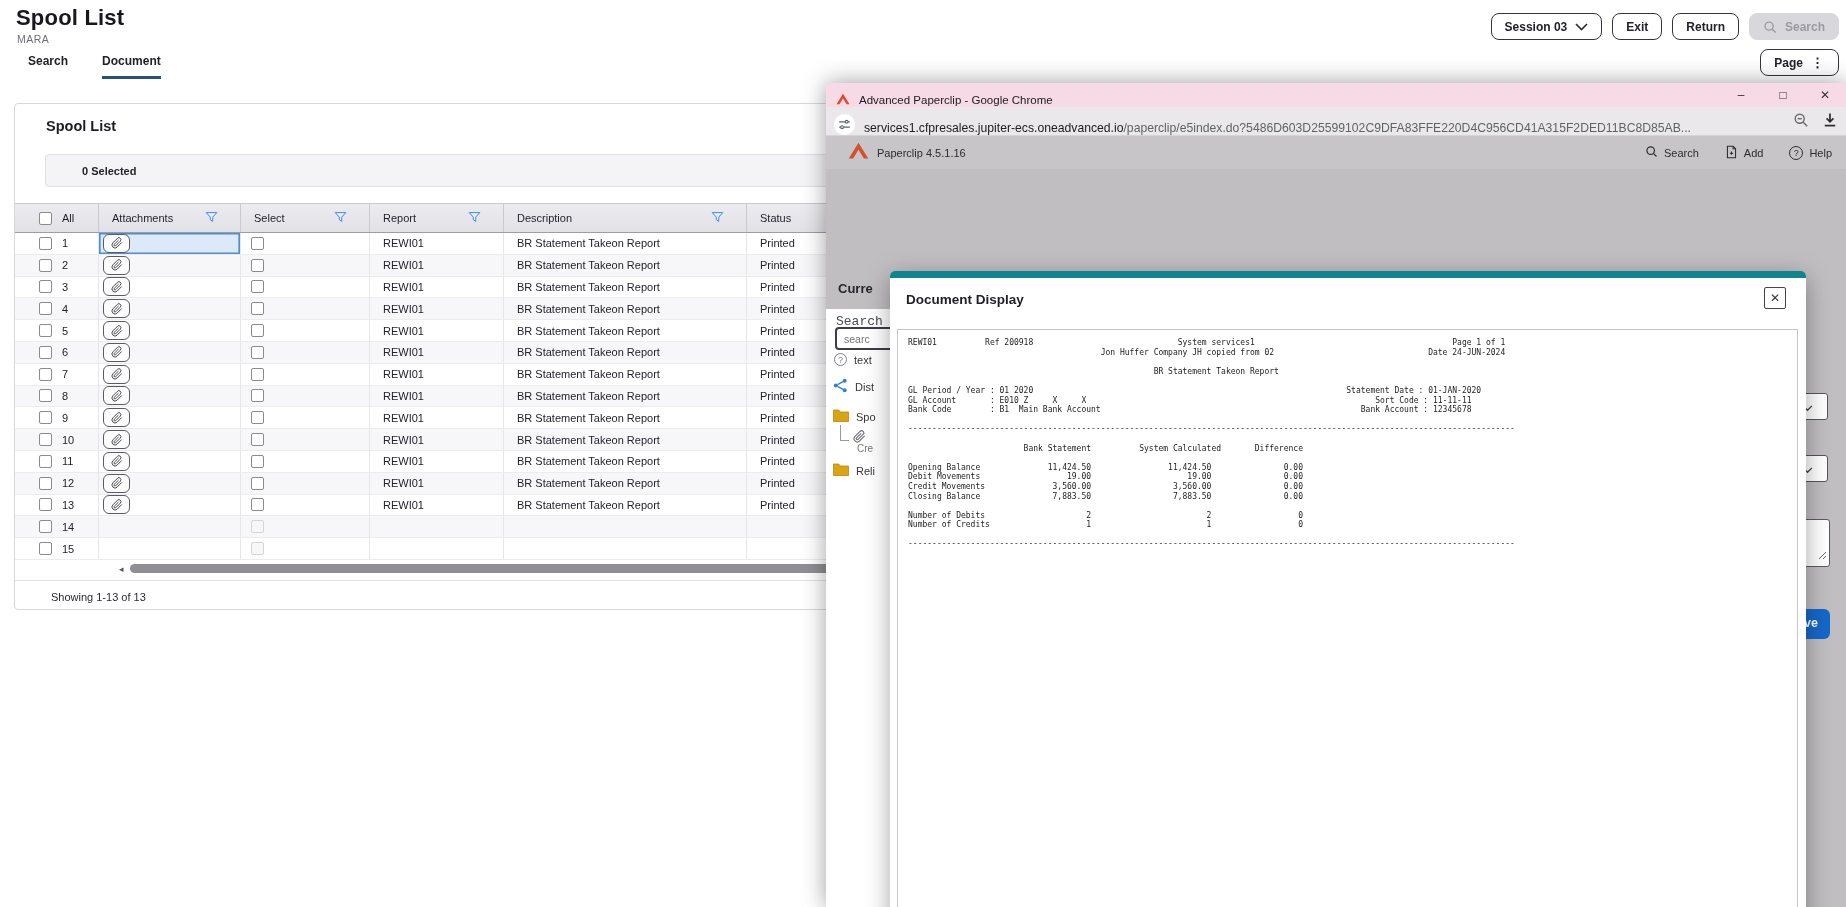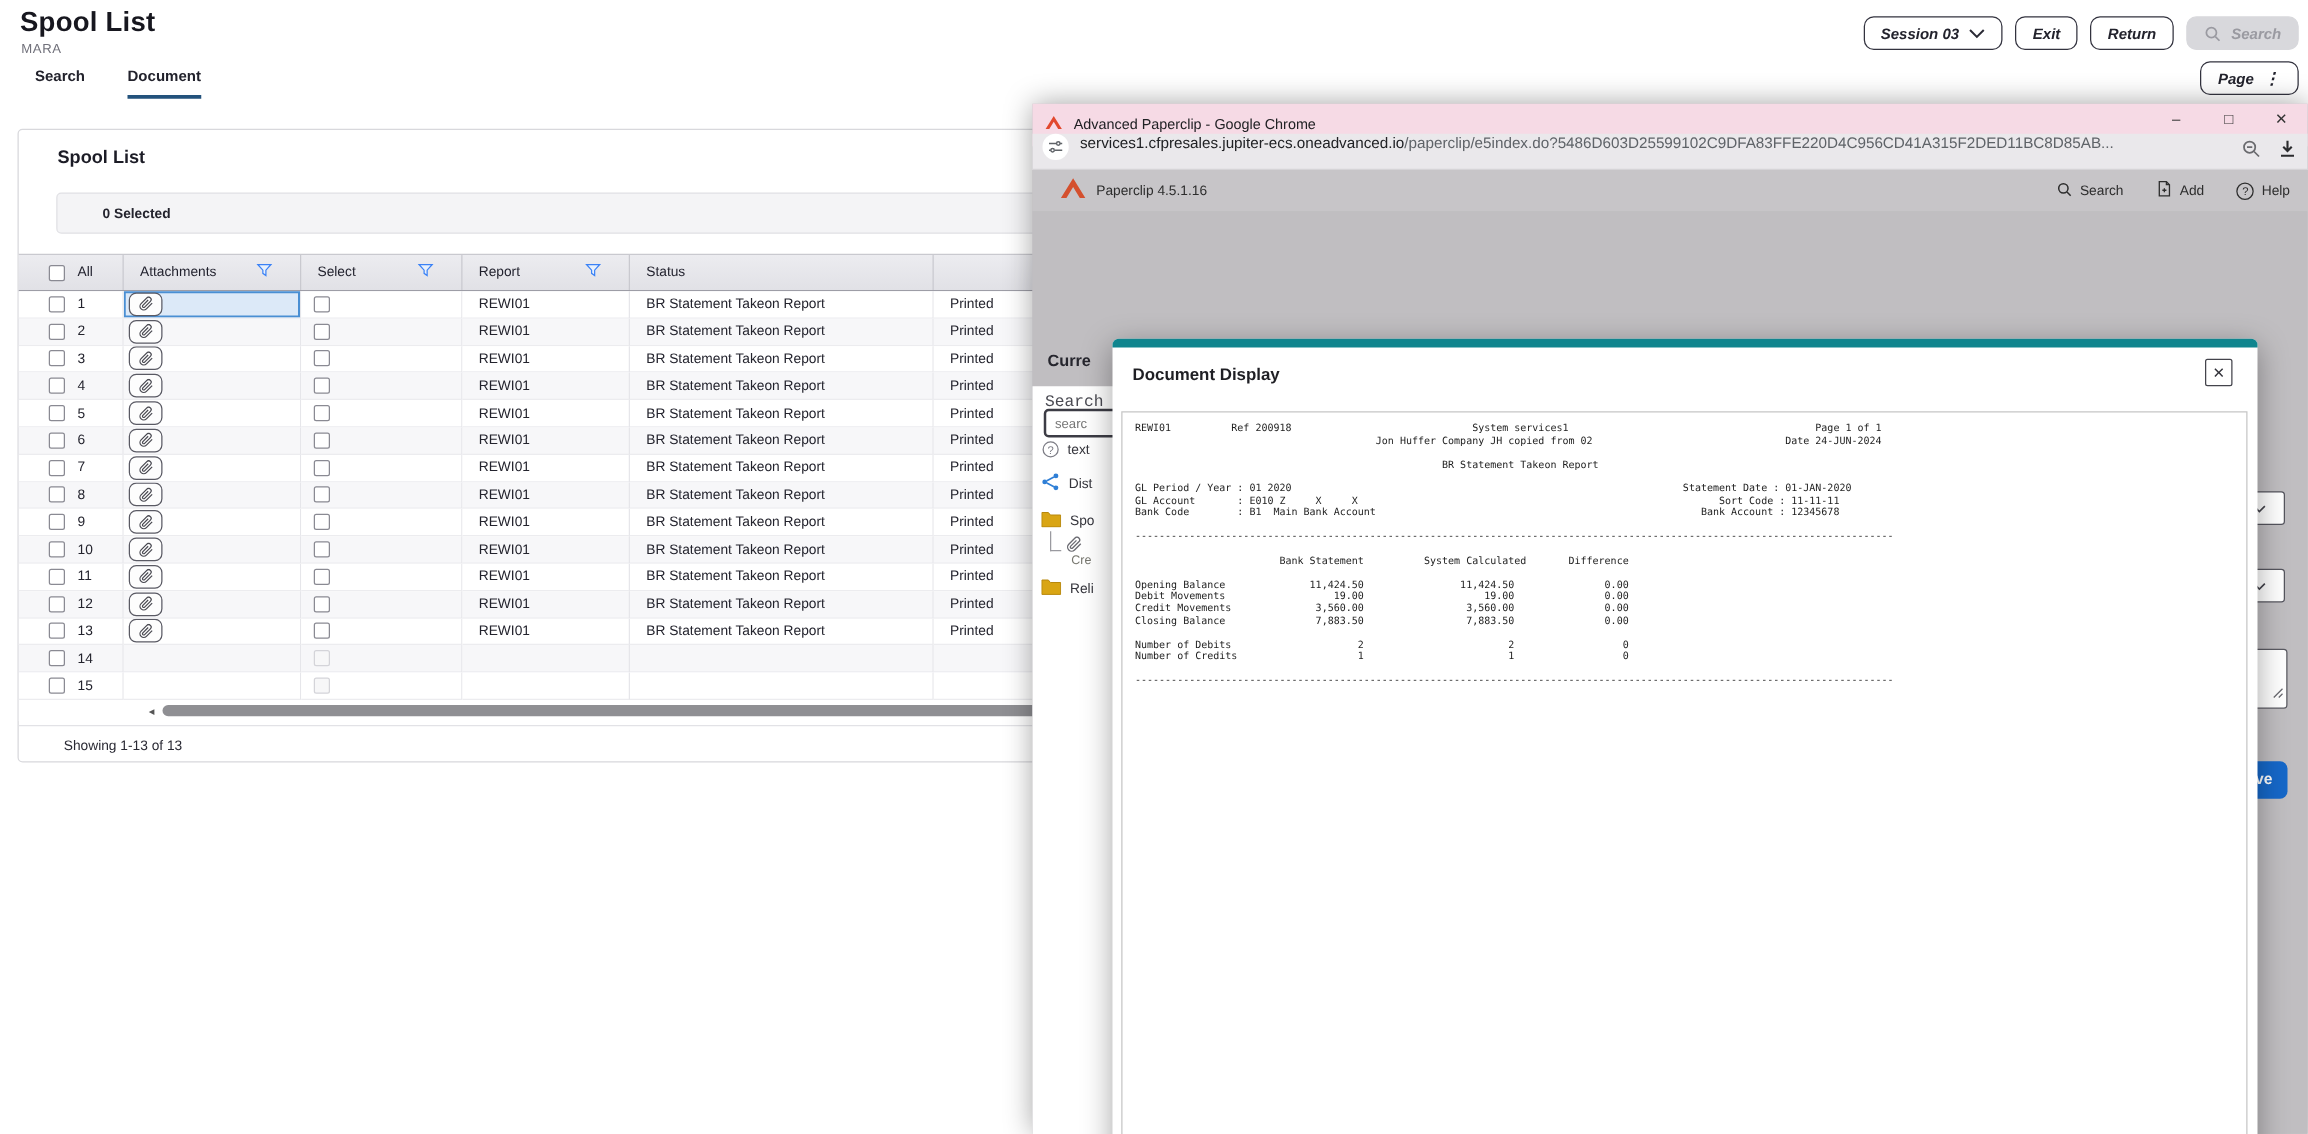--- a/index.html
+++ b/index.html
@@ -9,21 +9,21 @@
   
   .main { position:absolute; inset:0; background:#fff; }
   .h1 { position:absolute; left:16px; top:5px; font-size:22px; font-weight:bold; color:#17171f; letter-spacing:.2px; }
   .subtitle { position:absolute; left:17px; top:33px; font-size:10.5px; color:#70707a; letter-spacing:.5px; }
   .tabs { position:absolute; left:28px; top:54px; display:flex; gap:34px; }
   .tab { font-size:12px; font-weight:bold; color:#22222c; padding-bottom:8px; cursor:pointer; }
   .tab.active { border-bottom:3px solid #23527c; }
   .topbtns { position:absolute; top:13px; right:7px; display:flex; gap:10px; align-items:center; }
   .btn { height:27px; border:1.5px solid #33333f; border-radius:8px; background:#fff;
          font-size:12px; font-weight:bold; color:#22222c; display:inline-flex; align-items:center;
-         gap:8px; padding:12px 13px; cursor:pointer;font-style:italic; }
+         gap:8px; padding:12px 13px; cursor:pointer; }
   .btn.disabled { background:#d8d8dc; border-color:#d8d8dc; color:#9a9aa1; }
   .btn svg { display:block; }
   .more-row { position:absolute; top:49px; right:7px; }
   .dots { font-size:13px; font-weight:bold; letter-spacing:1px; }
 
   .card { position:absolute; left:14px; top:103px; width:1818px; height:507px;
           background:#fff; border:1px solid #d8d8dc; border-radius:4px; }
   .card-title { position:absolute; left:31px; top:14px; font-size:14.5px; font-weight:bold; color:#1c1c26; }
   .selected-bar { position:absolute; left:30px; top:50px; width:1756px; height:33px; background:#f4f4f6;
                   border:1px solid #e0e0e4; border-radius:4px; display:flex; align-items:center; }
@@ -60,21 +60,21 @@
   
   .chrome { position:absolute; left:826px; top:83px; width:1020px; height:824px;
             box-shadow:0 0 22px rgba(0,0,0,.38); background:#c0bec1; }
   .titlebar { position:absolute; left:0; top:0; width:100%; height:34px; background:#f6dae5;
               display:flex; align-items:center; }
   .titlebar .logo { margin-left:10px; }
   .win-title { margin-left:9px; font-size:11.5px; color:#202124; }
   .win-controls { position:absolute; right:0; top:0; height:24px; display:flex; }
   .win-controls span { width:42px; text-align:center; line-height:24px; font-size:12px; color:#333; cursor:pointer; }
   .urlbar { position:absolute; left:0; top:24px; width:100%; height:29px; background:#eae8eb;
-            border-bottom:1px solid #d6d4d7; display:flex; align-items:flex-start; }
+            border-bottom:1px solid #d6d4d7; display:flex; align-items:flex-end; }
   .site-badge { margin-left:8px; width:21px; height:21px; border-radius:50%; background:#fff;
                 display:flex; align-items:center; justify-content:center; }
   .url { margin-left:9px; font-size:12.2px; white-space:nowrap; overflow:hidden; width:860px; }
   .url .domain { color:#202124; } .url .path { color:#5f6368; }
   .url-icons { position:absolute; right:8px; top:0; height:29px; display:flex; gap:13px; align-items:center; }
 
   .appbar { position:absolute; left:0; top:53px; width:100%; height:33px; background:#c7c5c8; display:flex; align-items:center; }
   .appbar .alogo { margin-left:22px; }
   .appname { margin-left:8px; font-size:11px; color:#2d2d2d; }
   .appmenu { position:absolute; right:14px; top:0; height:33px; display:flex; gap:26px; align-items:center; }
@@ -180,20 +180,26 @@
                 <path d="M1.5 2h13l-5 5.5v5.3l-3-2.1V7.5z" fill="#e8f1fd" stroke="#3b82f6" stroke-width="1.2"></path>
               </svg></span>
         </div>
         <div class="th">
           <span class="lbl">Report</span>
           <span class="funnel"><svg width="13" height="13" viewBox="0 0 16 16">
                 <path d="M1.5 2h13l-5 5.5v5.3l-3-2.1V7.5z" fill="#e8f1fd" stroke="#3b82f6" stroke-width="1.2"></path>
               </svg></span>
         </div>
         <div class="th">
+          <span class="lbl">Description</span>
+          <span class="funnel"><svg width="13" height="13" viewBox="0 0 16 16">
+                <path d="M1.5 2h13l-5 5.5v5.3l-3-2.1V7.5z" fill="#e8f1fd" stroke="#3b82f6" stroke-width="1.2"></path>
+              </svg></span>
+        </div>
+        <div class="th">
           <span class="lbl">Status</span>
         </div>
         <div class="th"></div>
       </div>
       <div>
           <div class="grid-row trow">
             <div class="td c-all">
               <span class="cb"></span>
               <span class="rownum">1</span>
             </div>

